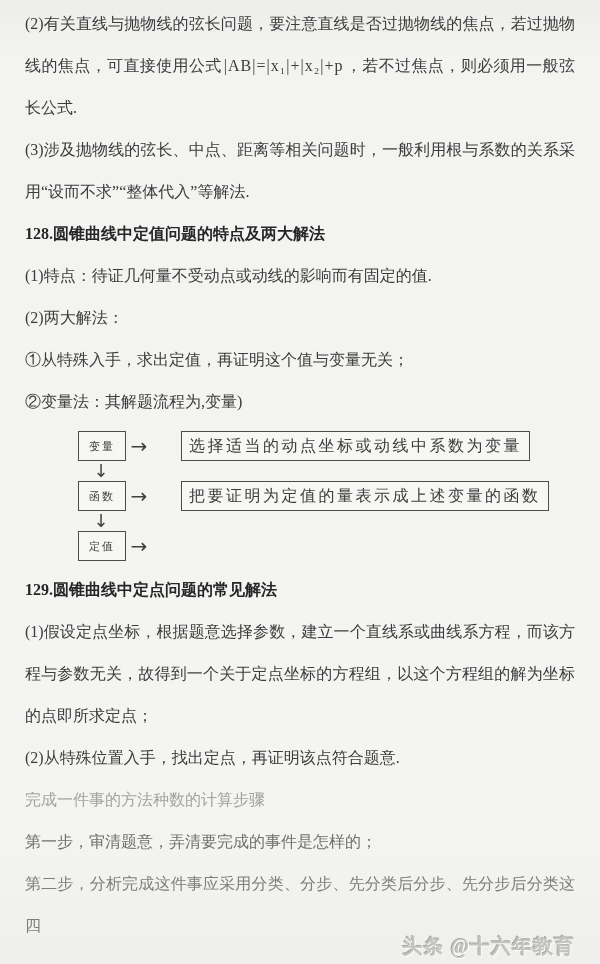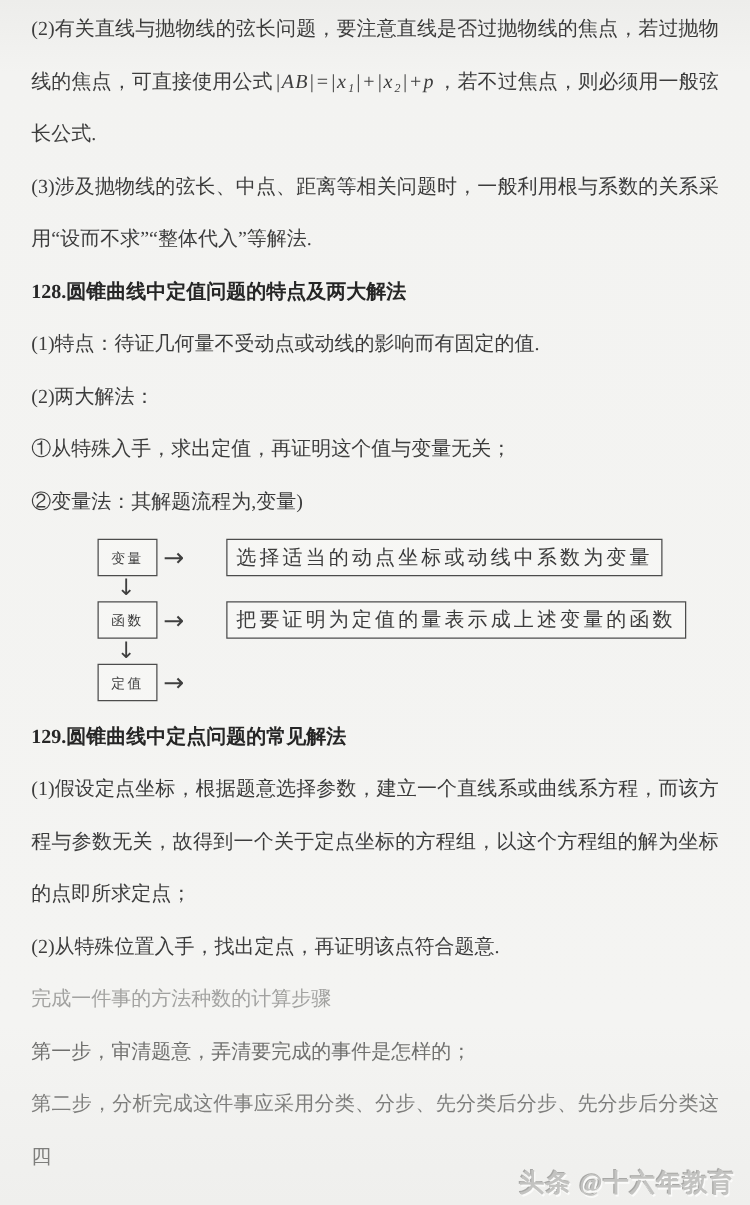--- a/index.html
+++ b/index.html
@@ -21,21 +21,20 @@
     font-size: 16px;
     line-height: 42px;
     color: #3c3c3c;
     text-align: justify;
   }
   .doc p.heading {
     font-weight: 700;
     color: #262626;
   }
   .math {
-    font-style: italic;
     letter-spacing: 1px;
     padding: 0 2px;
     white-space: nowrap;
   }
   .fade1 { color: #a2a2a0 !important; }
   .fade2 { color: #6f6f6d !important; }
   .fade3 { color: #7e7e7c !important; }
 
   .flowchart {
     margin: 8px 0 8px 53px;
@@ -76,21 +75,21 @@
   }
   .flow-varrow {
     width: 46px; height: 20px;
     text-align: center;
     font-family: "DejaVu Sans", sans-serif;
     font-size: 18px; line-height: 20px;
     color: #3f3f3f;
   }
   .watermark {
     position: absolute;
-    right: 12px; bottom: 4px;
+    right: 25px; bottom: 4px;
     font-size: 20px;
     font-weight: 700;
     letter-spacing: 1px;
     color: #c3c3c1;
     text-shadow: 1px 1px 0 #fbfbfa, -1px -1px 0 #a8a8a6;
   }
 </style>
 </head>
 <body>
 

